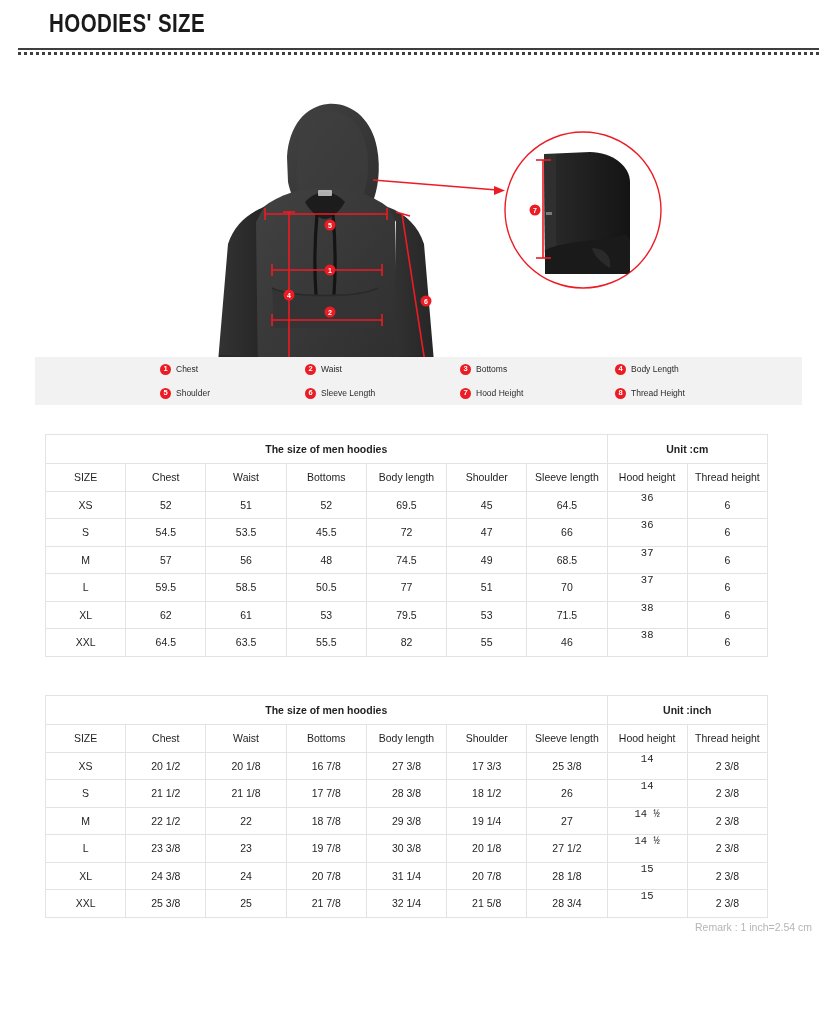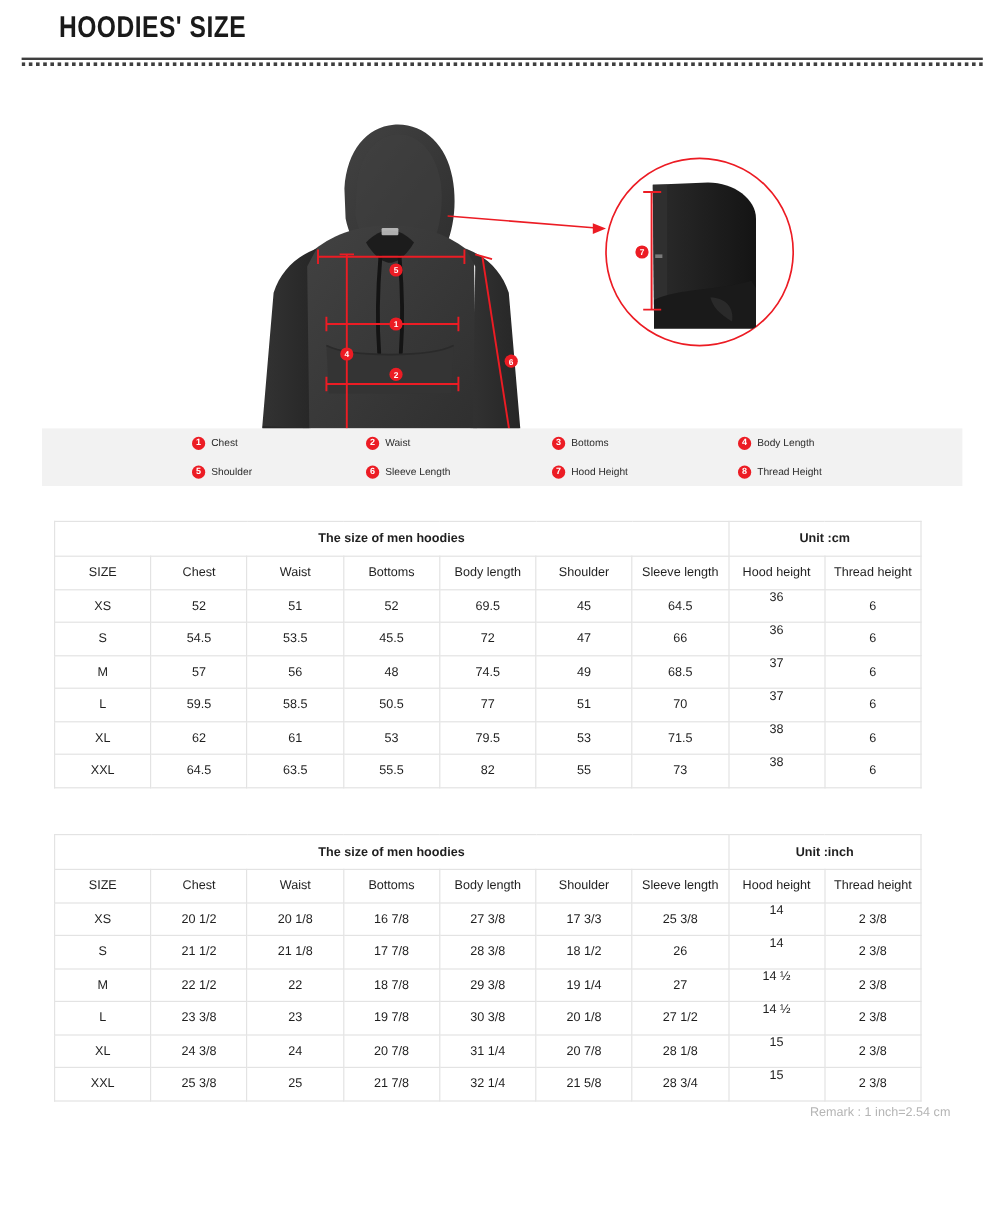--- a/index.html
+++ b/index.html
@@ -136,34 +136,35 @@
     font-size: 10.5px;
     color: #1f1f1f;
   }
   td.col-size  { width: 92px; }
   td.col-num   { width: 68px; }
   td.col-wide  { width: 82px; }
   td.col-hood  { width: 94px; }
   td.col-thread{ width: 94px; }
   
   td.hood-val {
-    font-family: Liberation Sans, sans-serif;
+    font-family: Liberation Mono, monospace;
     font-size: 12px;
     vertical-align: top;
     padding-top: 3px;
   }
 
   .remark {
     position: absolute;
     left: 0;
     top: 921px;
     width: 792px;
     text-align: right;
     font-size: 10.5px;
     color: #b5b5b5;
+    padding-left: 20px;
   }
 </style>
 </head>
 <body>
 
 <div class="title-wrap">
   <div class="page-title">HOODIES' SIZE</div>
 </div>
 <div class="rule-solid"></div>
 <div class="rule-dotted"></div>
@@ -411,21 +412,21 @@
           <td class="col-hood hood-val">38</td>
           <td class="col-thread">6</td>
         </tr>
         <tr>
           <td class="col-size">XXL</td>
           <td class="col-num">64.5</td>
           <td class="col-num">63.5</td>
           <td class="col-num">55.5</td>
           <td class="col-wide">82</td>
           <td class="col-num">55</td>
-          <td class="col-wide">73</td>
+          <td class="col-wide">46</td>
           <td class="col-hood hood-val">38</td>
           <td class="col-thread">6</td>
         </tr>
       </tbody>
   </table>
 </div>
 
 <div class="table-block" id="table-inch">
   <table class="size-table">
     <tbody>

